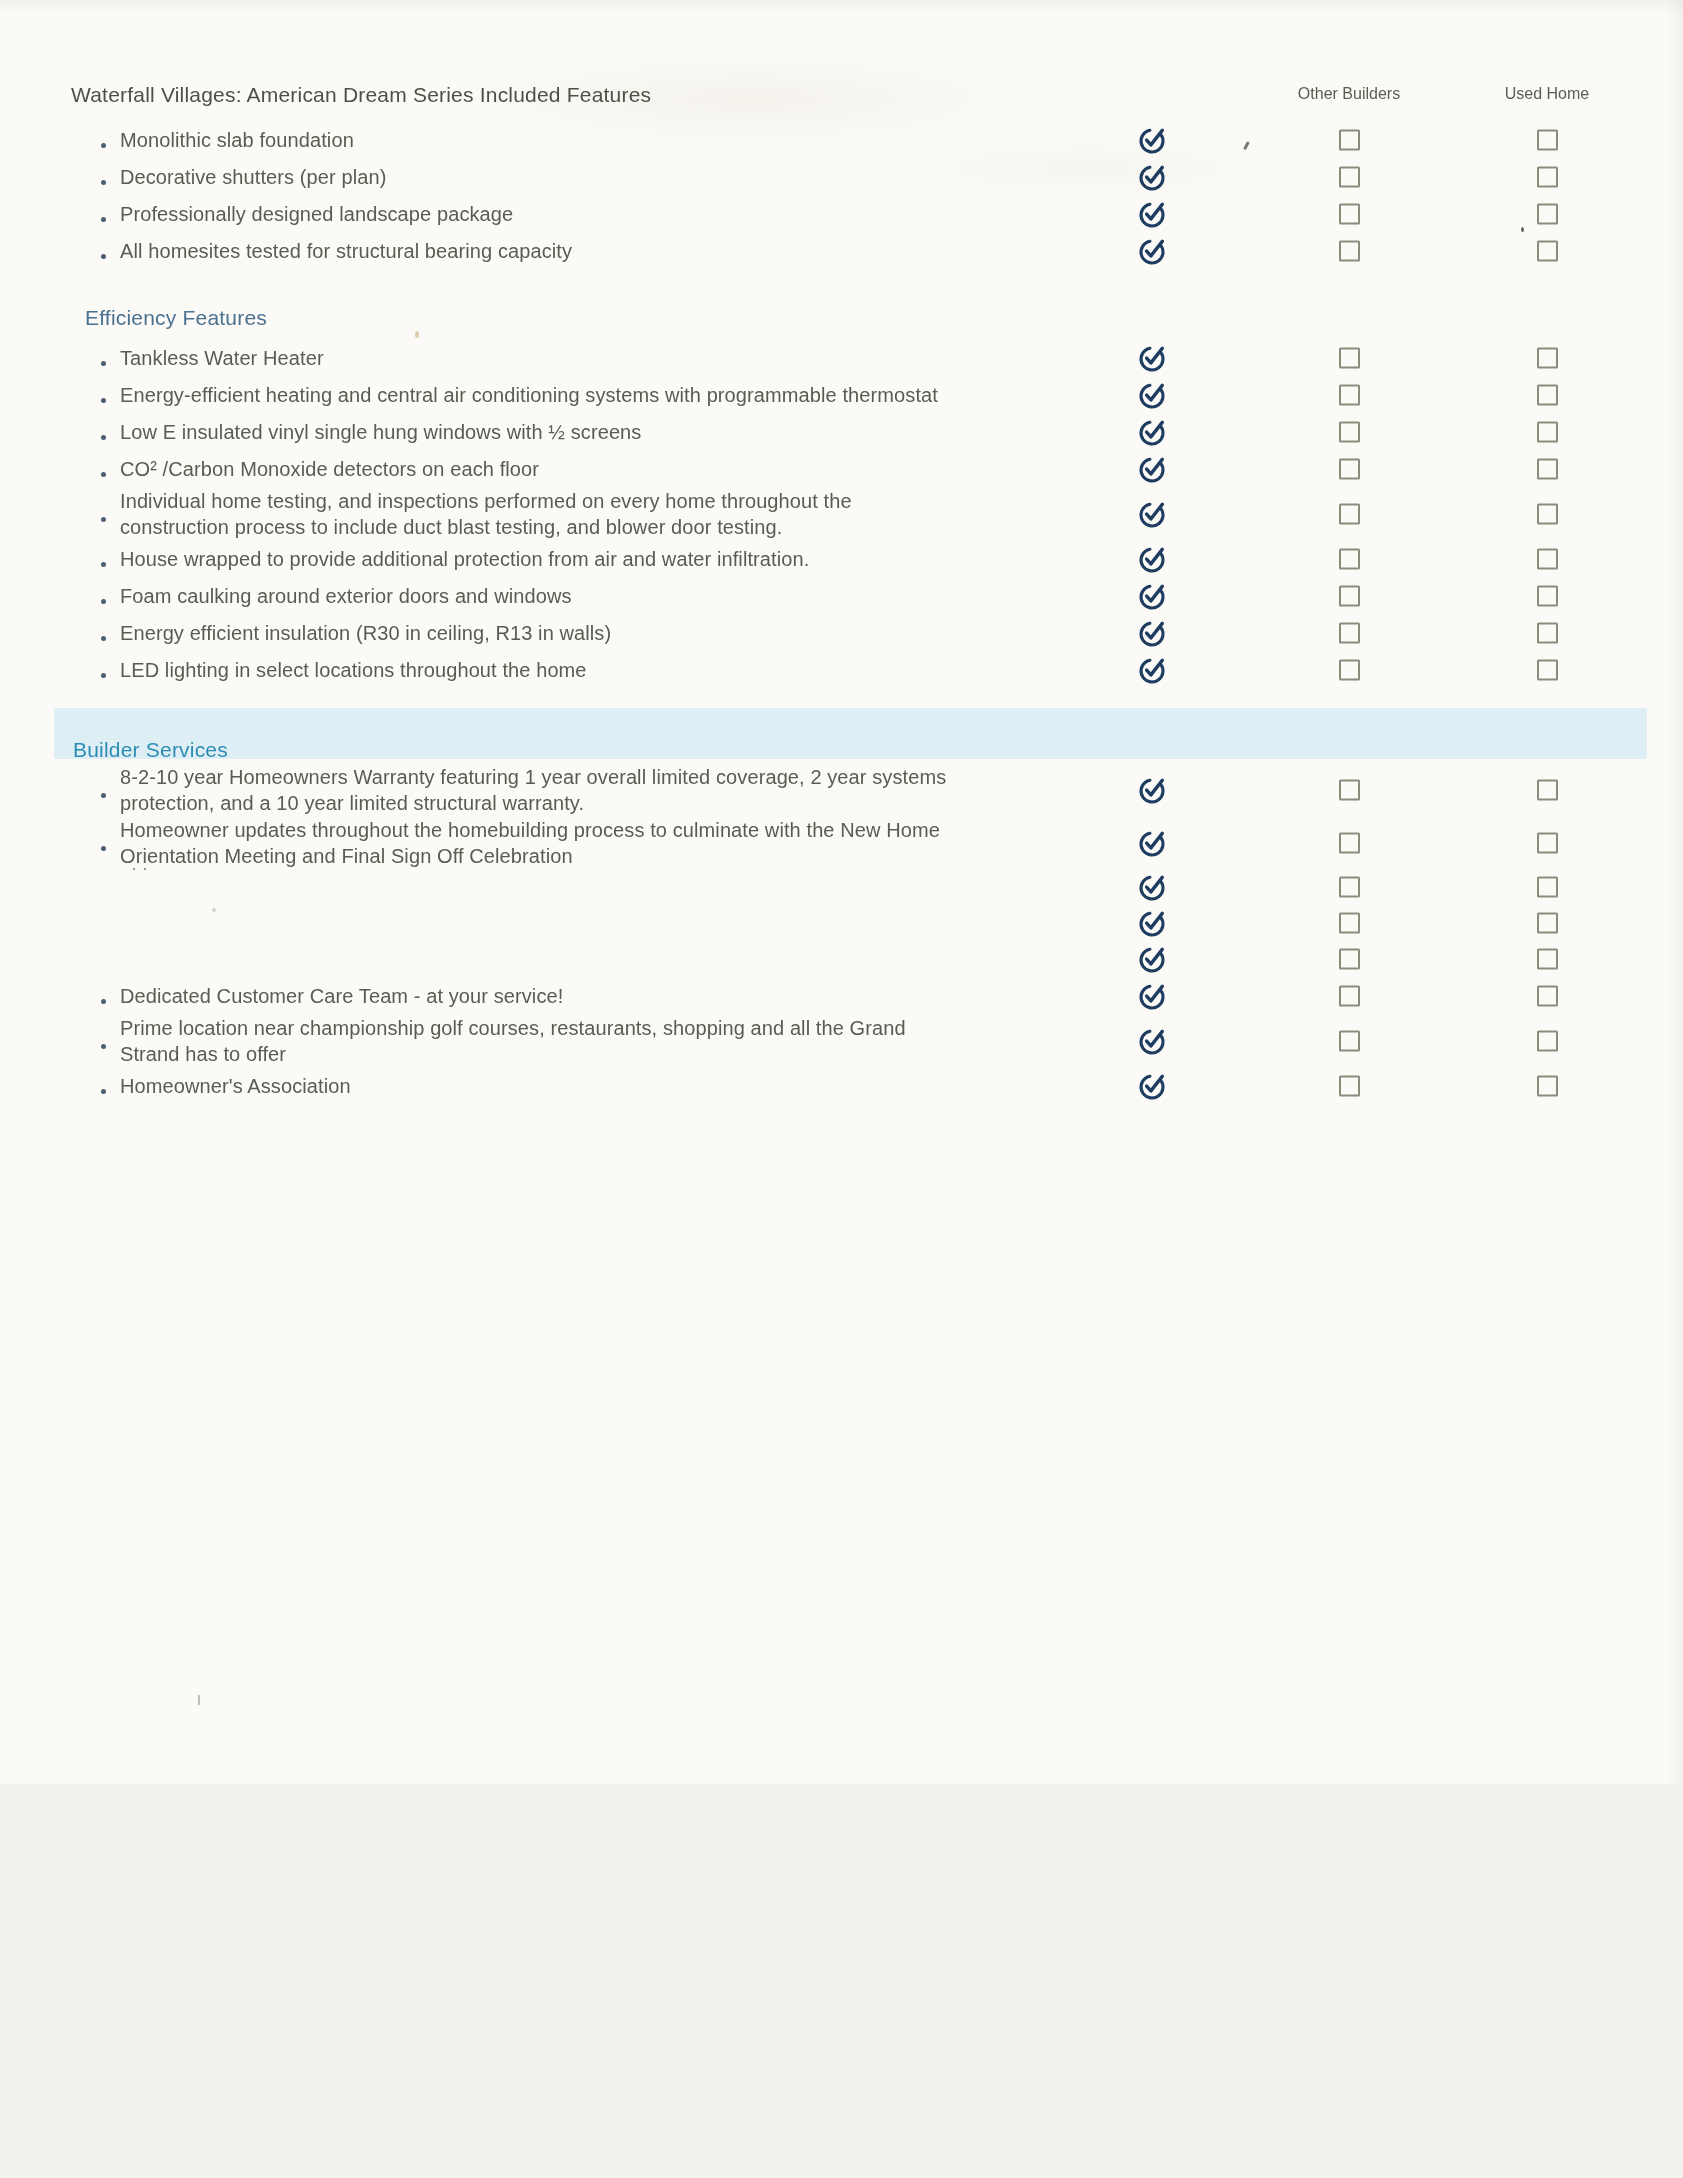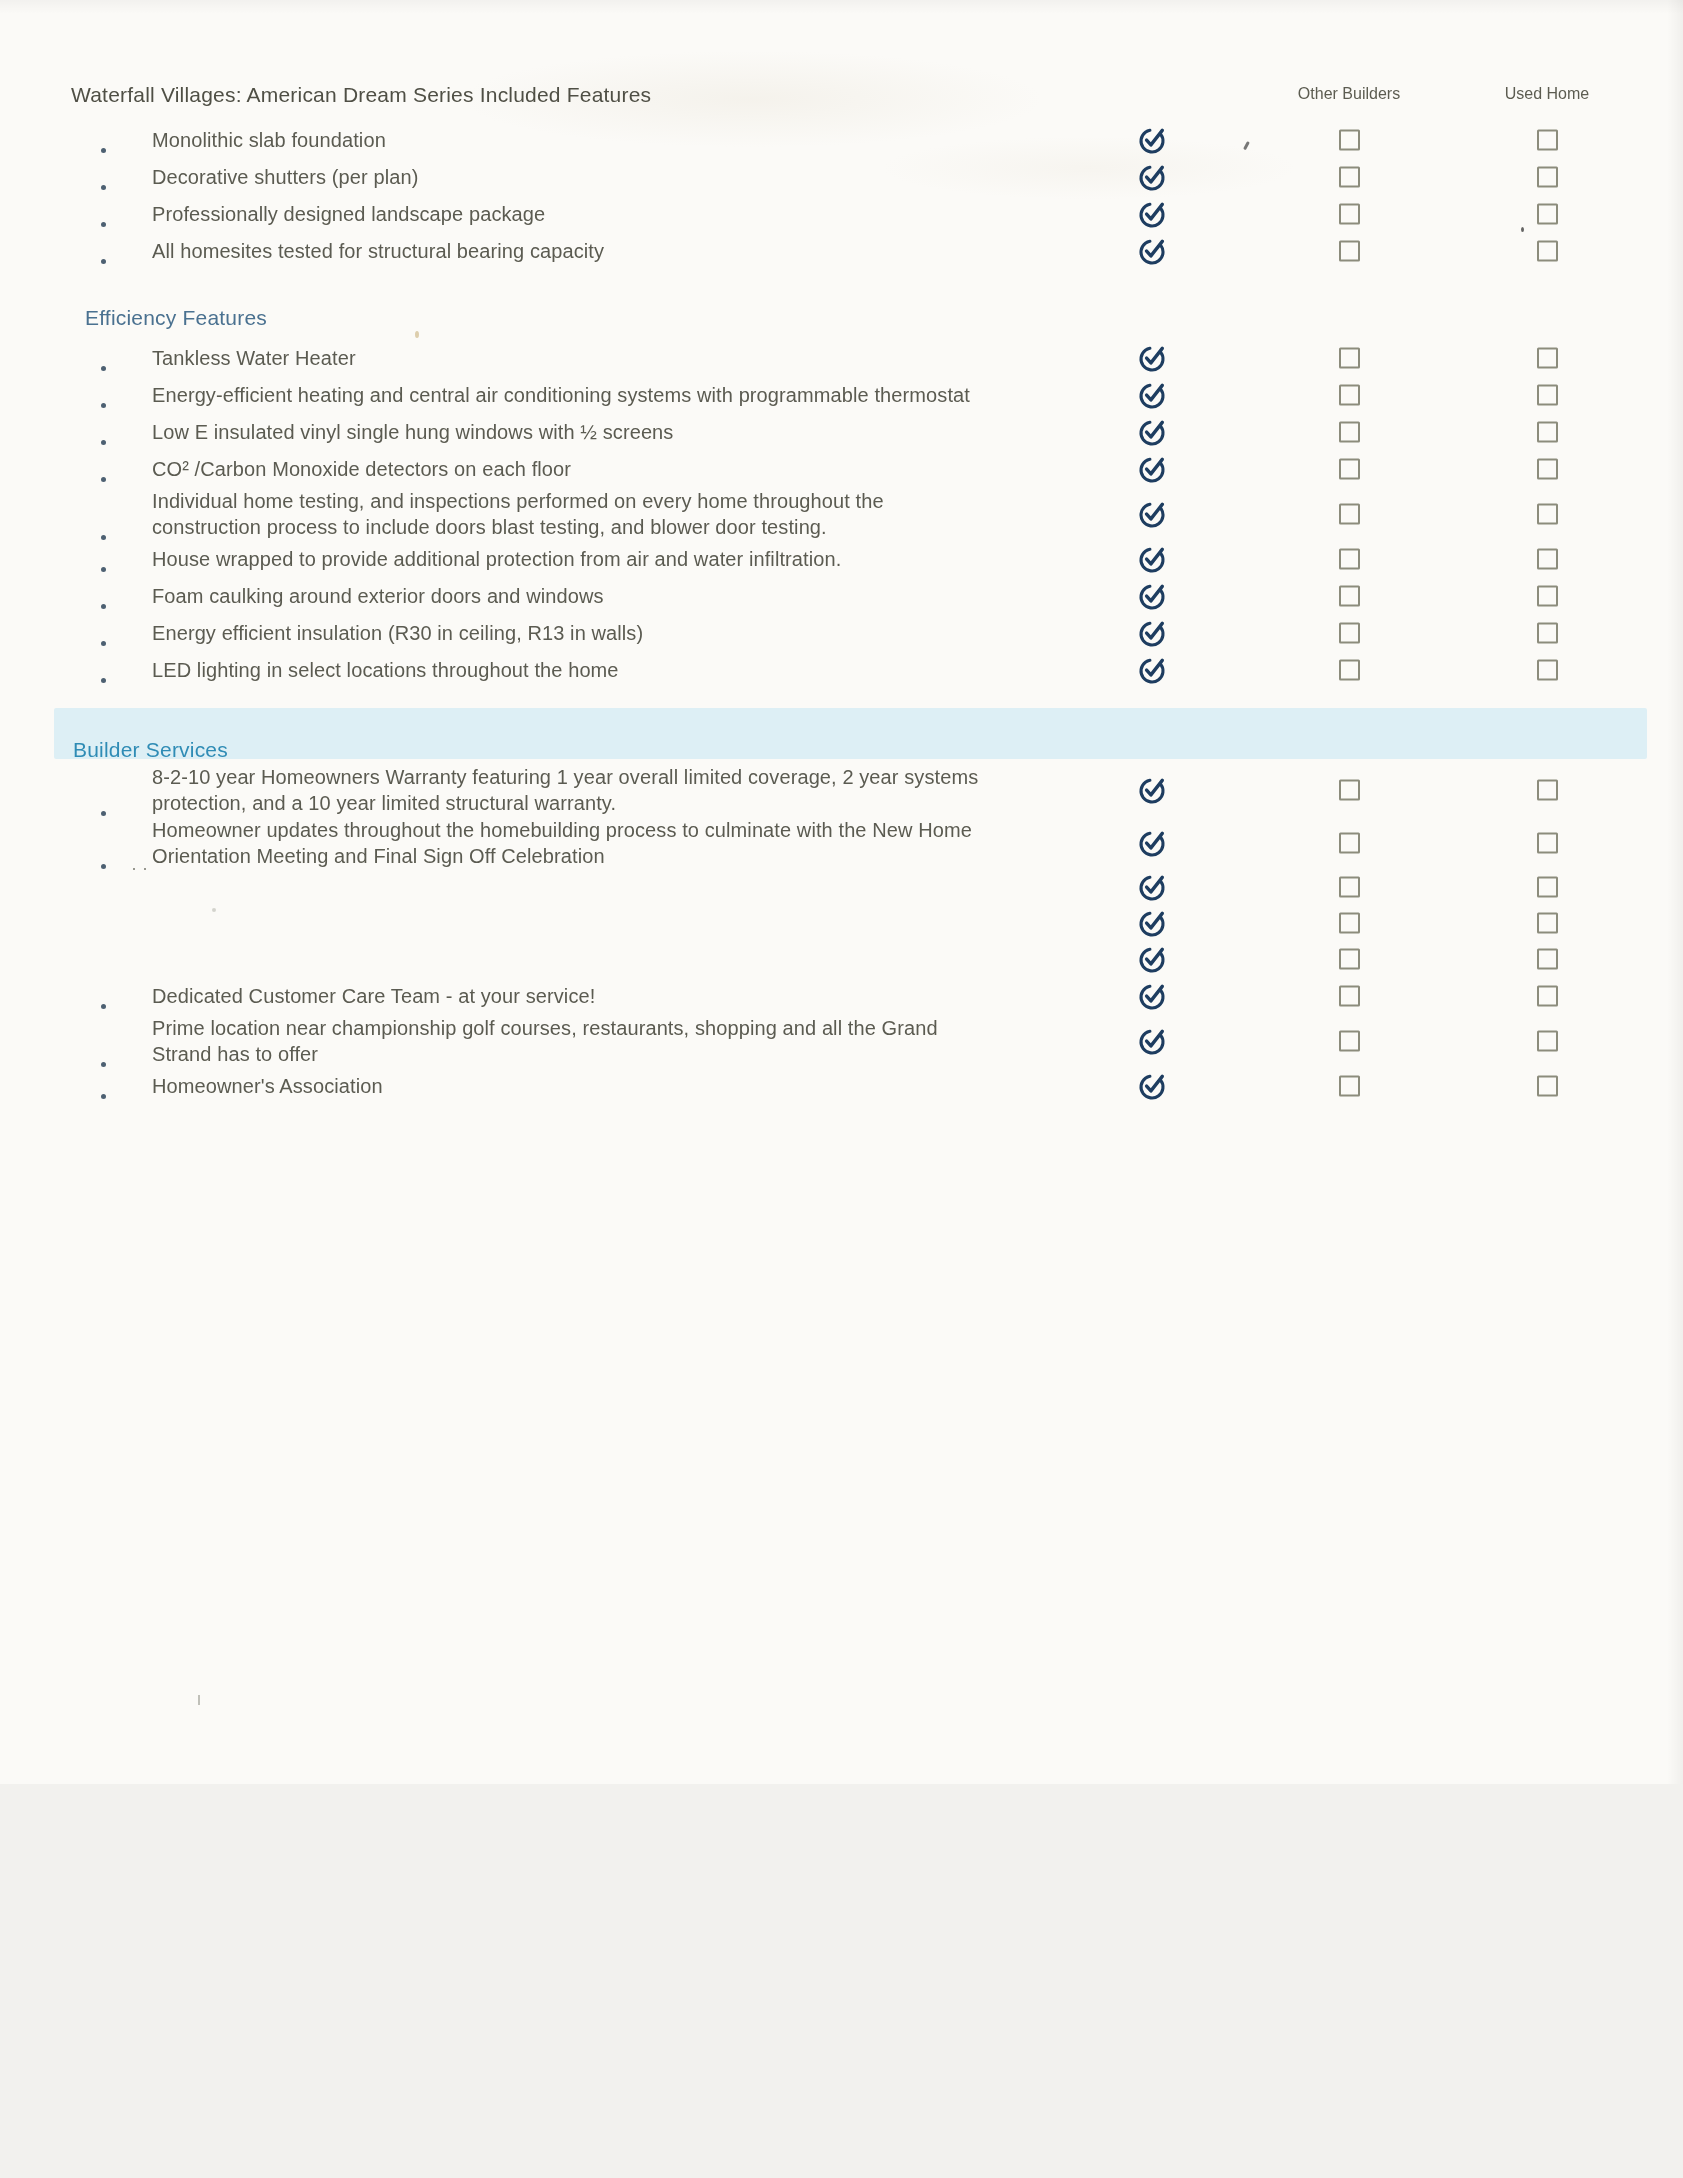--- a/index.html
+++ b/index.html
@@ -54,21 +54,21 @@
     display:flex;align-items:center;
   }
   .banner .section-header{color:var(--banner-header);margin-left:19px;}
 
   .row{position:relative;}
   .row.single{height:37px;}
   .row.double{height:53px;}
   .row.blank{height:36px;}
   .cell-text{
     position:absolute;left:101px;top:50%;transform:translateY(-50%);
-    display:flex;align-items:flex-end;gap:32px;
+    display:flex;align-items:center;
   }
   .bullet{
     width:5px;height:5px;border-radius:50%;background:var(--bullet);
     margin:11px 14px 0 0;flex:0 0 auto;opacity:0.9;
   }
   .lines{font-size:20px;line-height:26px;letter-spacing:0.1px;}
   .lines div{white-space:nowrap;}
   .cell-check{
     position:absolute;left:1137px;top:50%;transform:translateY(-50%);
     width:31px;height:31px;
@@ -218,21 +218,21 @@
             <path d="M9.6 15.6 L13.9 20.4 L25.3 5.9" fill="none" stroke="var(--navy)" stroke-width="3.4" stroke-linecap="round" stroke-linejoin="round"></path>
           </svg></div>
         <div class="checkbox ob"></div>
         <div class="checkbox uh"></div>
       </div>
       <div class="row double">
         <div class="cell-text">
           <span class="bullet"></span>
           <div class="lines">
             <div>Individual home testing, and inspections performed on every home throughout the</div>
-            <div>construction process to include doors blast testing, and blower door testing.</div>
+            <div>construction process to include duct blast testing, and blower door testing.</div>
           </div>
         </div>
         <div class="cell-check"><svg width="31" height="31" viewBox="0 0 31 31" aria-hidden="true">
             <circle cx="15" cy="16.5" r="11" fill="none" stroke="var(--navy)" stroke-width="3.1" stroke-linecap="round" stroke-dasharray="56.5 12.6" transform="rotate(-37 15 16.5)"></circle>
             <path d="M9.6 15.6 L13.9 20.4 L25.3 5.9" fill="none" stroke="var(--navy)" stroke-width="3.4" stroke-linecap="round" stroke-linejoin="round"></path>
           </svg></div>
         <div class="checkbox ob"></div>
         <div class="checkbox uh"></div>
       </div>
       <div class="row single">

